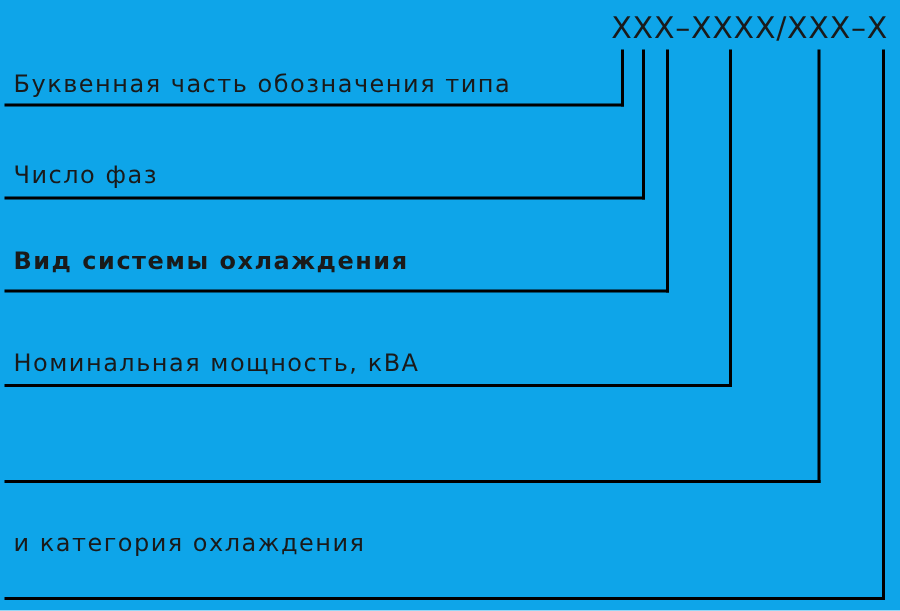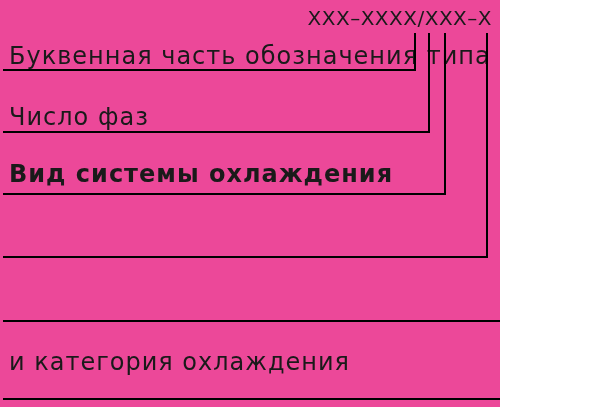--- a/index.html
+++ b/index.html
@@ -2,40 +2,40 @@
 <html><head>
 <meta charset="utf-8">
 <style>
   html, body {
     margin: 0;
     padding: 0;
     background: #ffffff;
   }
   .canvas {
     position: relative;
-    width: 500px;
+    width: 600px;
     height: 407px;
-    background: #ec4899;
+    background: #0ea5e9;
     overflow: hidden;
     font-family: "DejaVu Sans", "Liberation Sans", sans-serif;
     color: #1a1a1a;
   }
   .code {
     position: absolute;
     top: 6px;
     right: 8px;
     font-size: 20px;
     letter-spacing: 0.5px;
     white-space: nowrap;
     color: #1a1a1a;
   }
   .label {
     position: absolute;
     left: 9px;
-    font-size: 24px;
+    font-size: 16px;
     letter-spacing: 1px;
     line-height: 22px;
     white-space: nowrap;
     color: #1a1a1a;
   }
   .hline {
     position: absolute;
     left: 3px;
     height: 2px;
     background: #000000;
@@ -83,20 +83,21 @@
   <div class="vline v1"></div>
 
   <div class="label t2">Число фаз</div>
   <div class="hline h2"></div>
   <div class="vline v2"></div>
 
   <div class="label t3">Вид системы охлаждения</div>
   <div class="hline h3"></div>
   <div class="vline v3"></div>
 
+  <div class="label t4">Номинальная мощность, кВА</div>
   <div class="hline h4"></div>
   <div class="vline v4"></div>
 
   <div class="hline h5"></div>
   <div class="vline v5"></div>
 
   <div class="label t6">
     <div>и категория охлаждения</div>
   </div>
   <div class="hline h6"></div>

